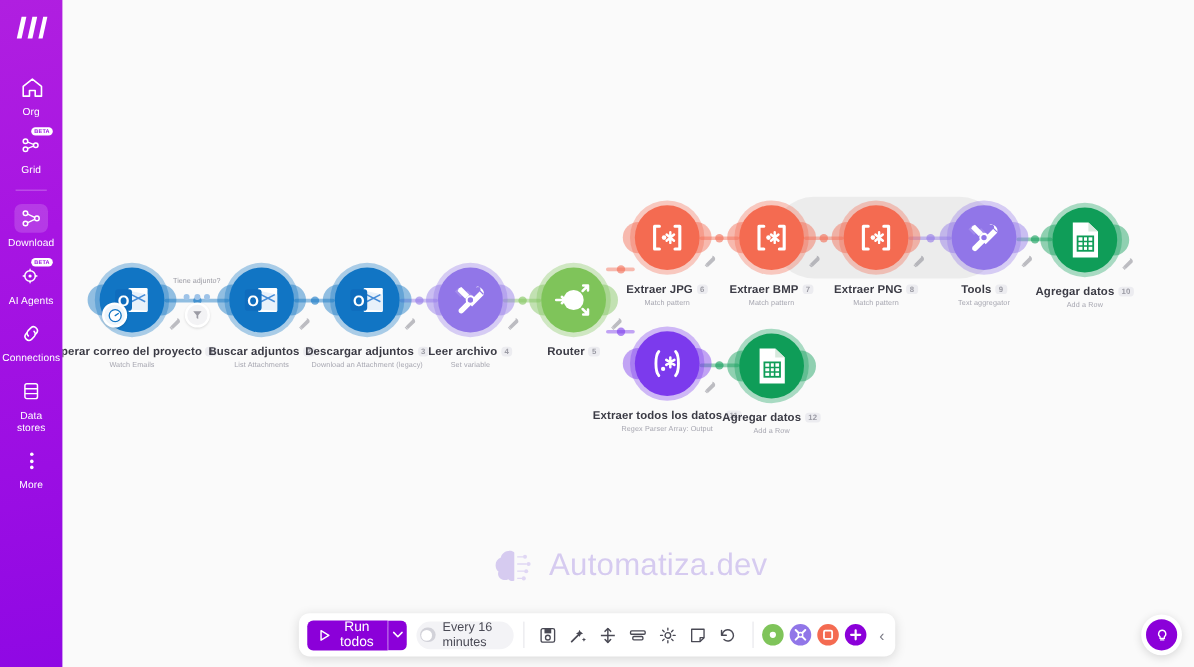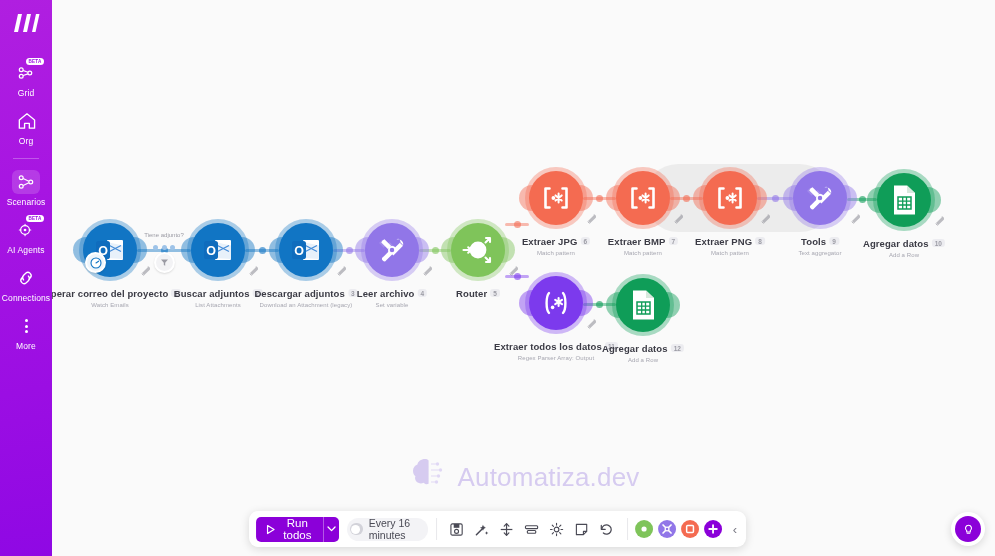--- a/index.html
+++ b/index.html
@@ -115,21 +115,21 @@
     position:absolute; display:flex; gap:3.5px; align-items:center; z-index:3; transform:translateX(-50%);
   }
   .dotted-link i { width:5px; height:5px; border-radius:50%; background:#9ec3e8; display:block; }
   .sel-box {
     position:absolute; background: rgba(0,0,0,0.055); border-radius: 34px; z-index: 1;
   }
 
   
   .watermark {
     position: absolute; left: 50%; top: 455px; transform: translateX(-50%);
-    display: flex; align-items: flex-end; gap: 10px; opacity: .55; z-index: 1;
+    display: flex; align-items: flex-start; gap: 10px; opacity: .55; z-index: 1;
   }
   .wm-text { font-size: 26px; color: #b9a6e8; letter-spacing: .2px; }
 
   
   .bottombar {
     position: absolute; left: 50%; transform: translateX(-50%); bottom: 9px;
     height: 36px; background: #fff; border-radius: 9px;
     box-shadow: 0 2px 10px rgba(0,0,0,0.14); display: flex; align-items: center;
     padding: 0 7px; gap: 8px; z-index: 25;
   }
@@ -176,53 +176,53 @@
         <path d="M2 20 L6 2 L10 2 L6 20 Z" fill="#fff"></path>
         <path d="M11 20 L15 2 L19 2 L15 20 Z" fill="#fff"></path>
         <path d="M20 20 L24 2 L27.5 2 L23.5 20 Z" fill="#fff"></path>
       </svg>
     </div>
     <div id="sb-list" style="width:52px;display:flex;flex-direction:column;align-items:center;">
         <div class="sb-item">
           <span class="sb-ico-wrap">
             <span class="sb-ico-box">
               <svg width="20" height="20" viewBox="0 0 20 21">
+                <path d="M3 9.5 L11 3 L19 9.5 V18 H13.5 V13 H8.5 V18 H3 Z" fill="none" stroke="#fff" stroke-width="1.4" stroke-linejoin="round"></path>
+              </svg>
+            </span>
+          </span>
+          <span class="sb-label">Org</span>
+        </div>
+        <div class="sb-item">
+          <span class="sb-ico-wrap">
+            <span class="sb-ico-box">
+              <svg width="20" height="20" viewBox="0 0 20 21">
                 <circle cx="5" cy="7" r="2" fill="none" stroke="#fff" stroke-width="1.3"></circle>
                 <circle cx="5" cy="14" r="2" fill="none" stroke="#fff" stroke-width="1.3"></circle>
                 <circle cx="14" cy="10.5" r="2" fill="none" stroke="#fff" stroke-width="1.3"></circle>
                 <path d="M7 7.8 L12 9.8 M7 13.2 L12 11.4" stroke="#fff" stroke-width="1.2"></path>
               </svg>
             </span>
             <span class="beta">BETA</span>
           </span>
           <span class="sb-label">Grid</span>
-        </div>
-        <div class="sb-item">
-          <span class="sb-ico-wrap">
-            <span class="sb-ico-box">
-              <svg width="20" height="20" viewBox="0 0 20 21">
-                <path d="M3 9.5 L11 3 L19 9.5 V18 H13.5 V13 H8.5 V18 H3 Z" fill="none" stroke="#fff" stroke-width="1.4" stroke-linejoin="round"></path>
-              </svg>
-            </span>
-          </span>
-          <span class="sb-label">Org</span>
         </div>
         <div class="sb-div"></div>
         <div class="sb-item active">
           <span class="sb-ico-wrap">
             <span class="sb-ico-box">
               <svg width="20" height="20" viewBox="0 0 20 21">
                 <circle cx="5" cy="6" r="2" fill="none" stroke="#fff" stroke-width="1.3"></circle>
                 <circle cx="5" cy="15" r="2" fill="none" stroke="#fff" stroke-width="1.3"></circle>
                 <circle cx="15" cy="10.5" r="2" fill="none" stroke="#fff" stroke-width="1.3"></circle>
                 <path d="M7 6.8 L13 9.6 M7 14.2 L13 11.4" stroke="#fff" stroke-width="1.2"></path>
               </svg>
             </span>
           </span>
-          <span class="sb-label">Scenarios</span>
+          <span class="sb-label">Download</span>
         </div>
         <div class="sb-item">
           <span class="sb-ico-wrap">
             <span class="sb-ico-box">
               <svg width="20" height="20" viewBox="0 0 20 21">
                 <circle cx="9" cy="10.5" r="4.6" fill="none" stroke="#fff" stroke-width="1.3"></circle>
                 <path d="M9 4.5 v1.4 M9 15.1 v1.4 M3 10.5 h1.4 M13.6 10.5 H15" stroke="#fff" stroke-width="1.2" stroke-linecap="round"></path>
                 <circle cx="9" cy="10.5" r="1.4" fill="#fff"></circle>
               </svg>
             </span>
@@ -233,20 +233,32 @@
         <div class="sb-item">
           <span class="sb-ico-wrap">
             <span class="sb-ico-box">
               <svg width="20" height="20" viewBox="0 0 20 21">
                 <path d="M7.5 12.5 a3.4 3.4 0 0 1 0-4.8 l2.2-2.2 a3.4 3.4 0 0 1 4.8 4.8 l-1 1" fill="none" stroke="#fff" stroke-width="1.4" stroke-linecap="round"></path>
                 <path d="M12.5 8.5 a3.4 3.4 0 0 1 0 4.8 l-2.2 2.2 a3.4 3.4 0 0 1 -4.8 -4.8 l1 -1" fill="none" stroke="#fff" stroke-width="1.4" stroke-linecap="round"></path>
               </svg>
             </span>
           </span>
           <span class="sb-label">Connections</span>
+        </div>
+        <div class="sb-item">
+          <span class="sb-ico-wrap">
+            <span class="sb-ico-box">
+              <svg width="20" height="20" viewBox="0 0 20 21">
+                <rect x="4.5" y="4" width="11" height="13" rx="1.6" fill="none" stroke="#fff" stroke-width="1.3"></rect>
+                <path d="M4.5 8.4 H15.5 M4.5 12.6 H15.5" stroke="#fff" stroke-width="1.2"></path>
+              </svg>
+            </span>
+          </span>
+          <span class="sb-label">Data
+stores</span>
         </div>
         <div class="sb-item">
           <span class="sb-ico-wrap">
             <span class="sb-ico-box">
               <span class="dots-v">
                 <i></i>
                 <i></i>
                 <i></i>
               </span>
             </span>

